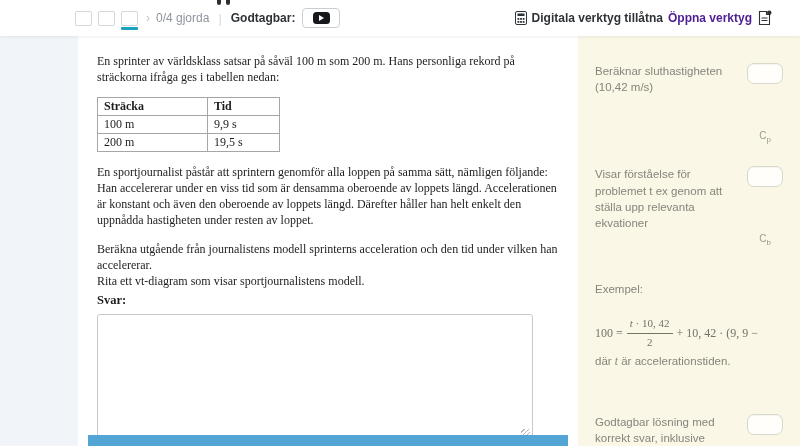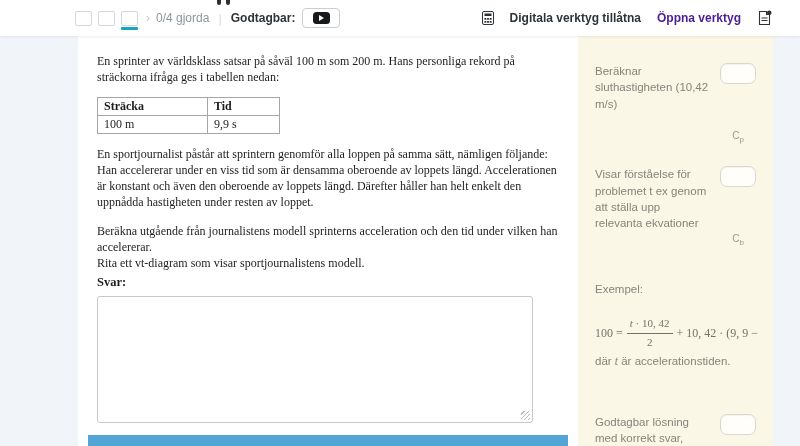--- a/index.html
+++ b/index.html
@@ -20,21 +20,21 @@
   .chev { color:#bfc6cd; font-size:12px; margin:0 6px 0 8px; }
   .done { color:#8d959d; font-size:12px; }
   .vsep { color:#d7dbdf; font-size:13px; margin:0 9px; }
   .reslabel { color:#2e3338; font-size:12px; font-weight:700; margin-right:7px; }
   .ytbtn { width:38px; height:20px; border:1px solid #c9ced3; border-radius:4px; background:#fff;
     display:flex; align-items:center; justify-content:center; cursor:pointer; }
   .ytlogo { width:17px; height:12px; background:#16181b; border-radius:3.5px;
     display:flex; align-items:center; justify-content:center; }
   .ytlogo i { display:block; width:0; height:0; border-left:5px solid #fff;
     border-top:3px solid transparent; border-bottom:3px solid transparent; margin-left:1px; }
-  .topright { margin-left:auto; margin-right:28px; display:flex; align-items:center; gap:16px; }
+  .topright { margin-left:auto; margin-right:28px; display:flex; align-items:center; gap:5px; }
   .toolstext { color:#2e3338; font-size:12px; font-weight:600; }
   .openlink { color:#4c1d95; font-size:12px; font-weight:600; cursor:pointer; }
   .icon-svg { display:block; }
 
   
   .card { position:absolute; left:78px; top:36px; width:500px; height:410px;
     background:#ffffff; z-index:1;
     font-family:"Liberation Serif","DejaVu Serif",serif; color:#1d1d1d; }
   .card p { font-size:12px; line-height:1.33; margin:0 15px 0 19px; white-space:pre-line; }
   .p1 { padding-top:18px; }
@@ -50,21 +50,21 @@
   .answerbox { position:relative; margin:6px 0 0 19px; width:436px; height:127px;
     background:#fff; border:1px solid #c9c9c9; border-radius:3px; cursor:text; }
   .grip { position:absolute; right:2px; bottom:2px; width:9px; height:9px;
     background:repeating-linear-gradient(135deg, transparent 0 2px, #b9b9b9 2px 3px); }
 
   
   .bluebar { position:absolute; left:88px; top:435px; width:480px; height:11px;
     background:#52a5d4; z-index:6; }
 
   
-  .sidebar { position:absolute; left:578px; top:36px; width:195px; height:410px;
+  .sidebar { position:absolute; left:578px; top:36px; width:222px; height:410px;
     background:#fbf7e7; z-index:2; padding:27px 13px 0 17px;
     color:#85857b; font-size:11.5px; line-height:1.42; }
   .ritem { display:flex; align-items:flex-start; }
   .ritem .rtext { flex:1; padding-right:6px; }
   .rright { width:44px; display:flex; flex-direction:column; align-items:center;gap:42px; }
   .scorebox { width:36px; height:21px; background:#fffefb; border:1px solid #d8d8cc;
     border-radius:7px; box-shadow:inset 0 1px 1px rgba(0,0,0,.04); cursor:pointer; }
   .grade { margin-top:3px; font-size:10px; color:#9b9b90; }
   .grade sub { font-size:8px; }
   .ritem2 { margin-top:21px; }
@@ -132,20 +132,24 @@
   <table class="qtable">
     <tbody>
         <tr>
       <th>Sträcka</th>
       <th>Tid</th>
     </tr>
     <tr>
       <td>100 m</td>
       <td>9,9 s</td>
     </tr>
+    <tr>
+      <td>200 m</td>
+      <td>19,5 s</td>
+    </tr>
   </tbody>
     </table>
 
   <p class="p2">En sportjournalist påstår att sprintern genomför alla loppen på samma sätt, nämligen följande:
 Han accelererar under en viss tid som är densamma oberoende av loppets längd. Accelerationen är konstant och även den oberoende av loppets längd. Därefter håller han helt enkelt den uppnådda hastigheten under resten av loppet.</p>
   <p class="p3">Beräkna utgående från journalistens modell sprinterns acceleration och den tid under vilken han accelererar.
 Rita ett vt-diagram som visar sportjournalistens modell.</p>
 
   <div class="svar">Svar:</div>
 

